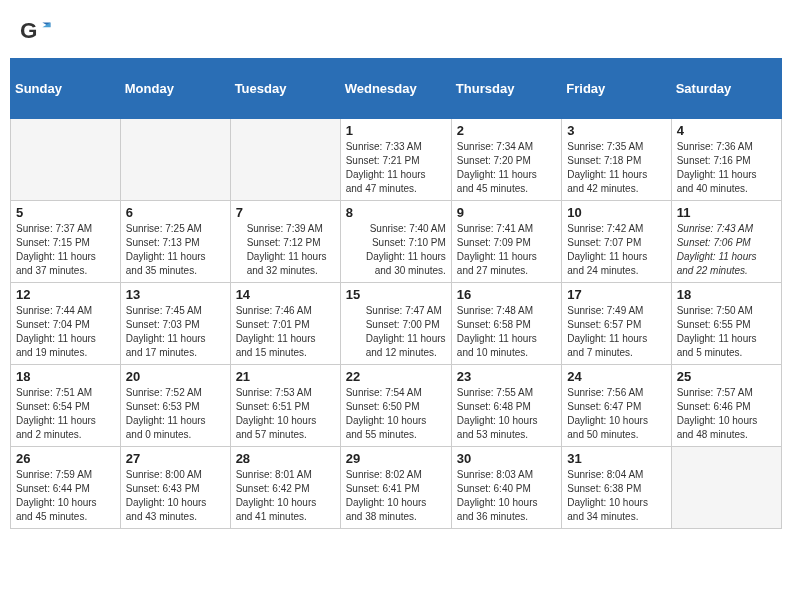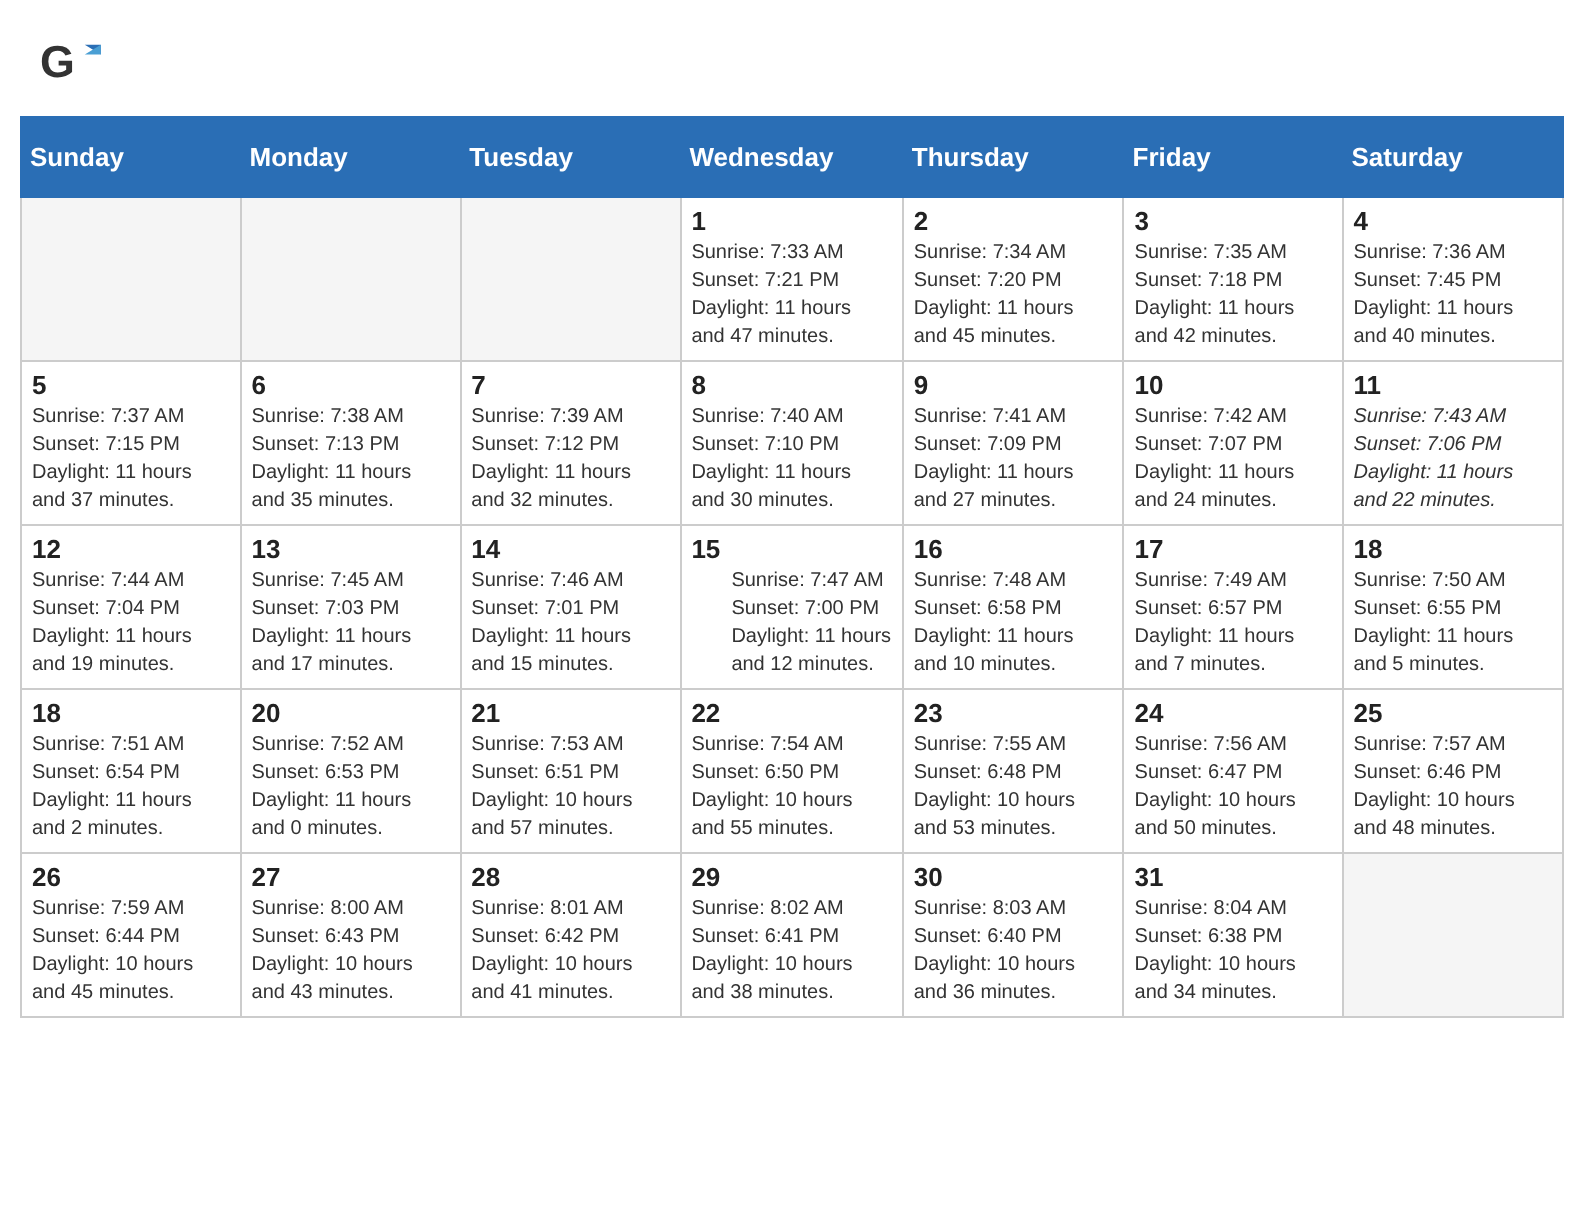--- a/index.html
+++ b/index.html
@@ -54,21 +54,21 @@
     table {
       width: calc(100% - 20px);
       margin: 0 10px;
       border-collapse: collapse;
     }
     thead tr th {
       background-color: #2a6eb5;
       color: #fff;
       font-size: 13px;
       font-weight: bold;
-      padding: 12px 4px;
+      padding: 22px 4px;
       text-align: left;
       border: 1px solid #2a6eb5;
     }
     tbody tr td {
       border: 1px solid #ccc;
       vertical-align: top;
       padding: 4px 5px;
       width: 113px;
       min-height: 80px;
       background: #fff;
@@ -146,50 +146,50 @@
         <td>
           <span class="day-number">3</span>
           <div class="day-info" style="white-space: pre-line;">Sunrise: 7:35 AM
 Sunset: 7:18 PM
 Daylight: 11 hours
 and 42 minutes.</div>
         </td>
         <td>
           <span class="day-number">4</span>
           <div class="day-info" style="white-space: pre-line;">Sunrise: 7:36 AM
-Sunset: 7:45 PM
+Sunset: 7:16 PM
 Daylight: 11 hours
 and 40 minutes.</div>
         </td>
       </tr>
       <tr>
         <td>
           <span class="day-number">5</span>
           <div class="day-info" style="white-space: pre-line;">Sunrise: 7:37 AM
 Sunset: 7:15 PM
 Daylight: 11 hours
 and 37 minutes.</div>
         </td>
         <td>
           <span class="day-number">6</span>
-          <div class="day-info" style="white-space: pre-line;">Sunrise: 7:38 AM
+          <div class="day-info" style="white-space: pre-line;">Sunrise: 7:25 AM
 Sunset: 7:13 PM
 Daylight: 11 hours
 and 35 minutes.</div>
         </td>
         <td>
           <span class="day-number">7</span>
-          <div class="day-info" style="white-space: pre-line;">Sunrise: 7:39 AM
+          <div class="day-info" style="white-space: pre-line; margin-left: 11px;">Sunrise: 7:39 AM
 Sunset: 7:12 PM
 Daylight: 11 hours
 and 32 minutes.</div>
         </td>
         <td>
           <span class="day-number">8</span>
-          <div class="day-info" style="white-space: pre-line;">Sunrise: 7:40 AM
+          <div class="day-info" style="white-space: pre-line; text-align: right;">Sunrise: 7:40 AM
 Sunset: 7:10 PM
 Daylight: 11 hours
 and 30 minutes.</div>
         </td>
         <td>
           <span class="day-number">9</span>
           <div class="day-info" style="white-space: pre-line;">Sunrise: 7:41 AM
 Sunset: 7:09 PM
 Daylight: 11 hours
 and 27 minutes.</div>

